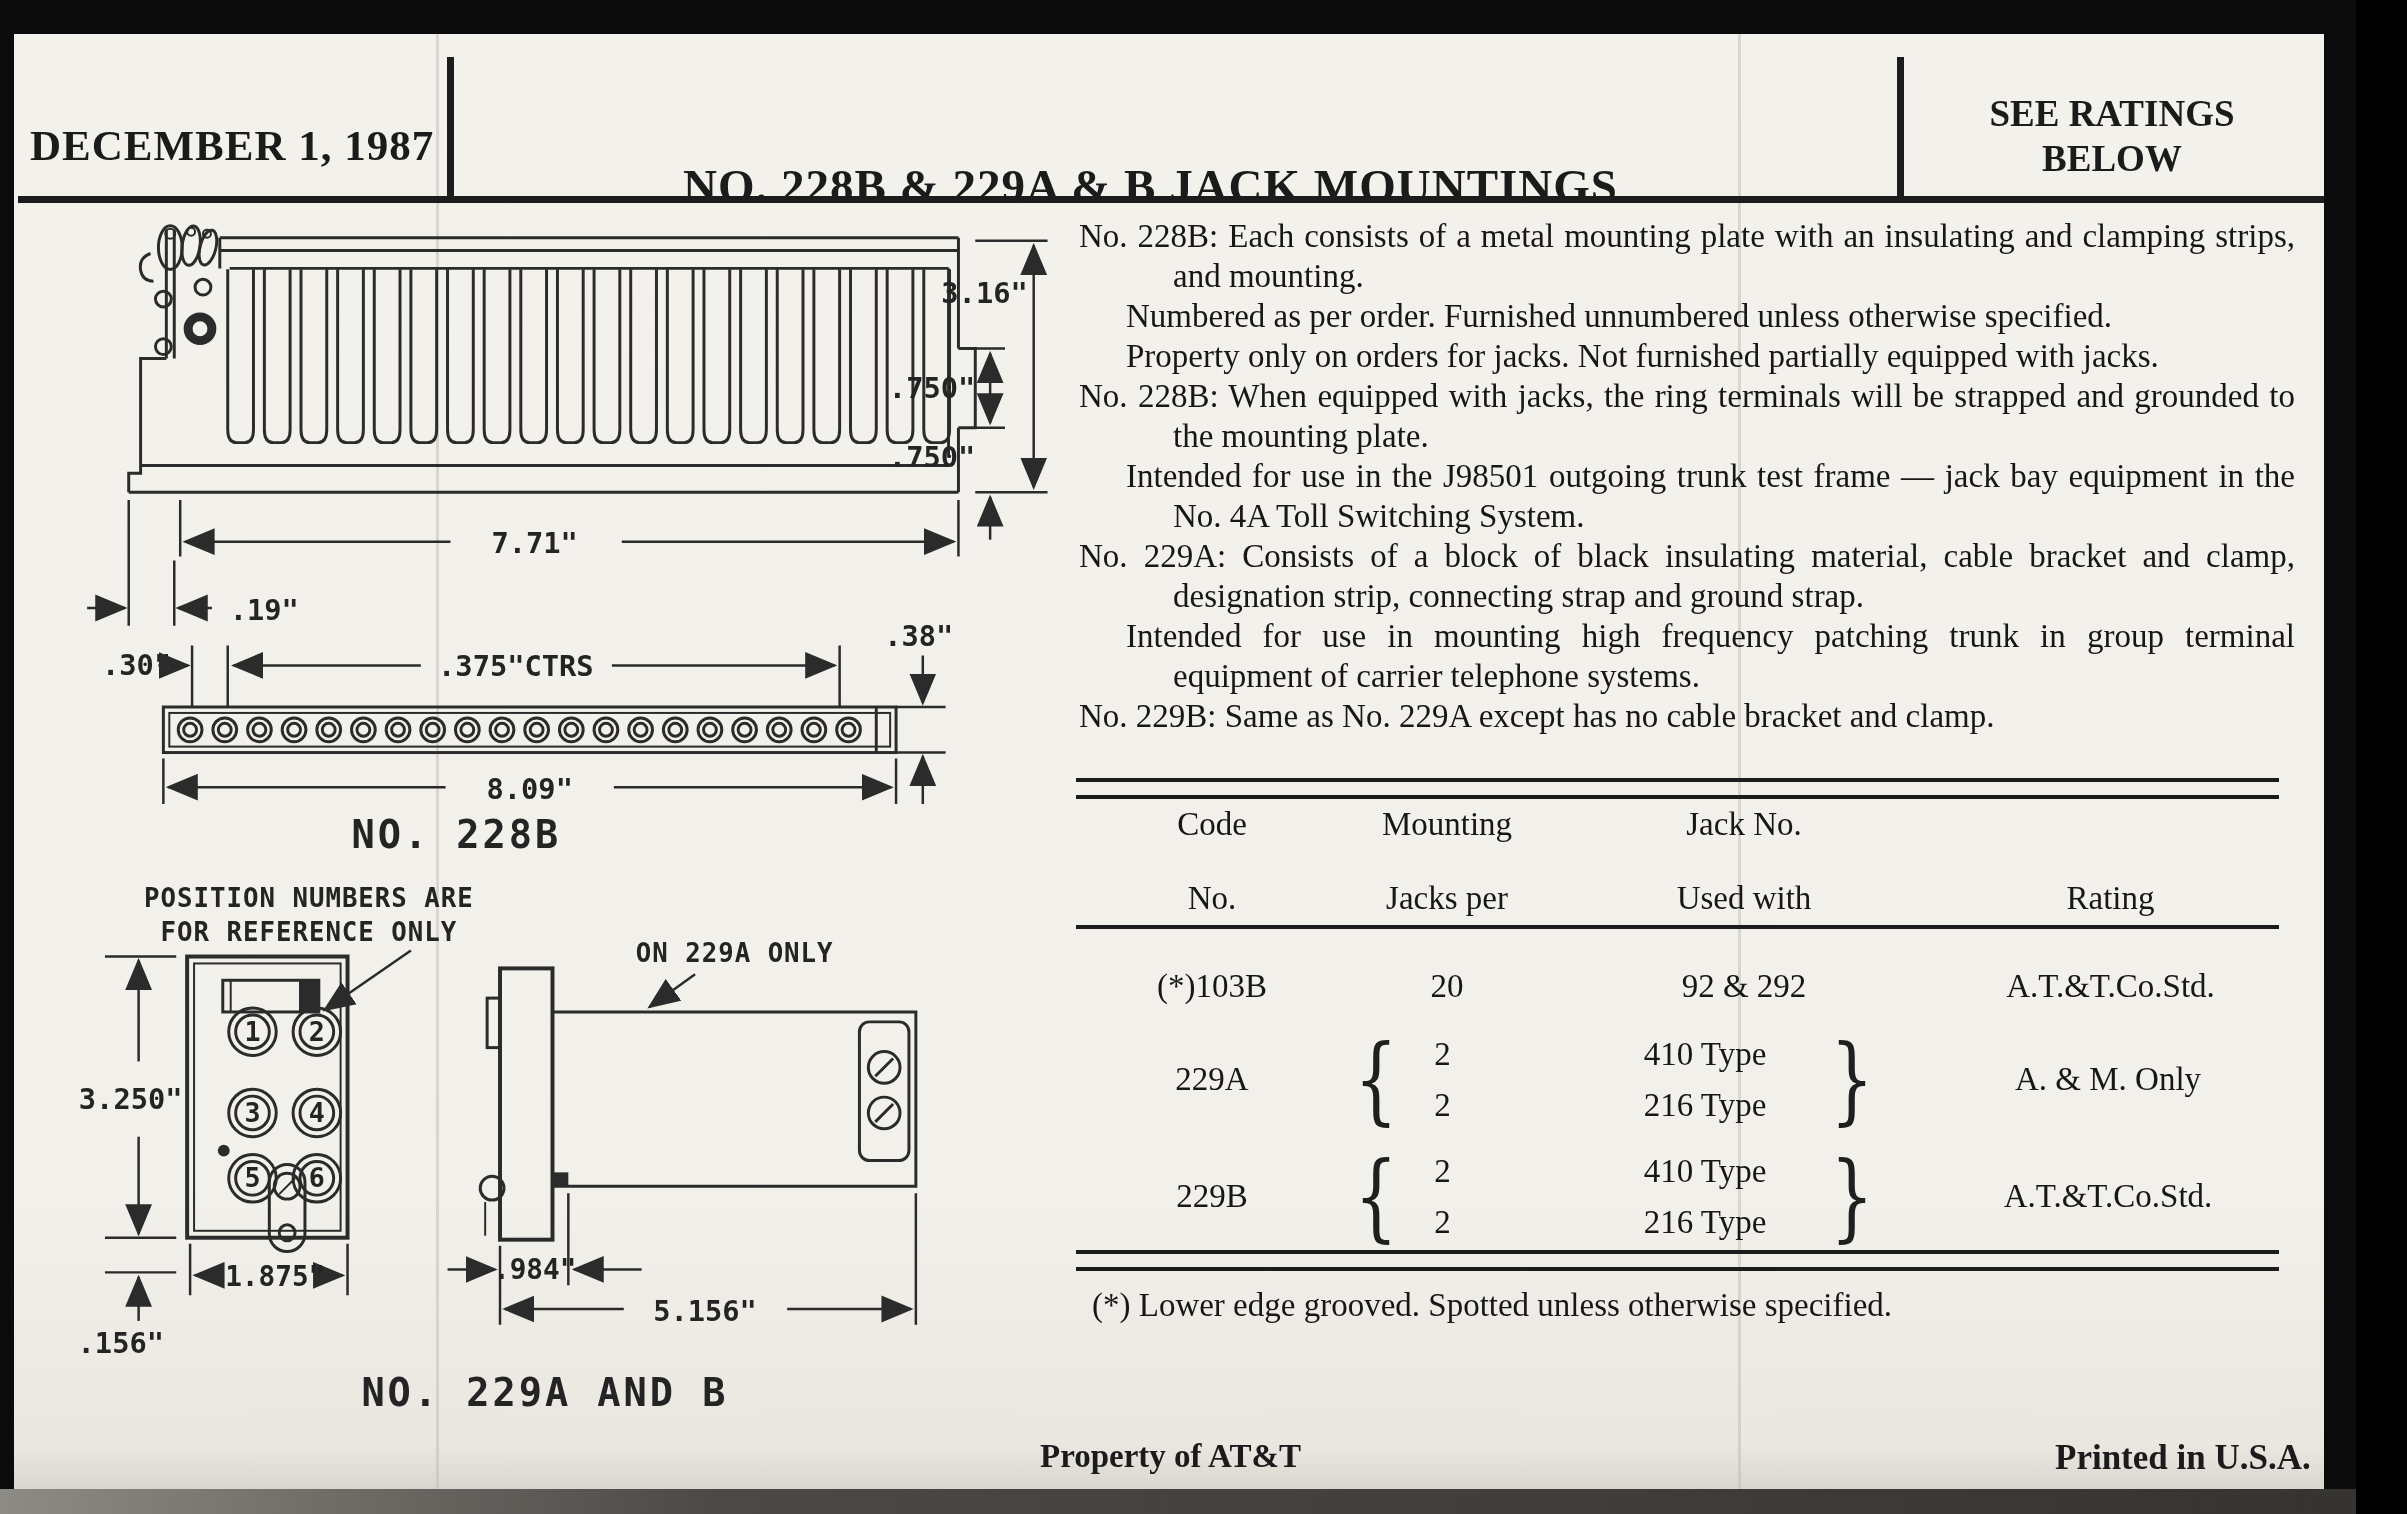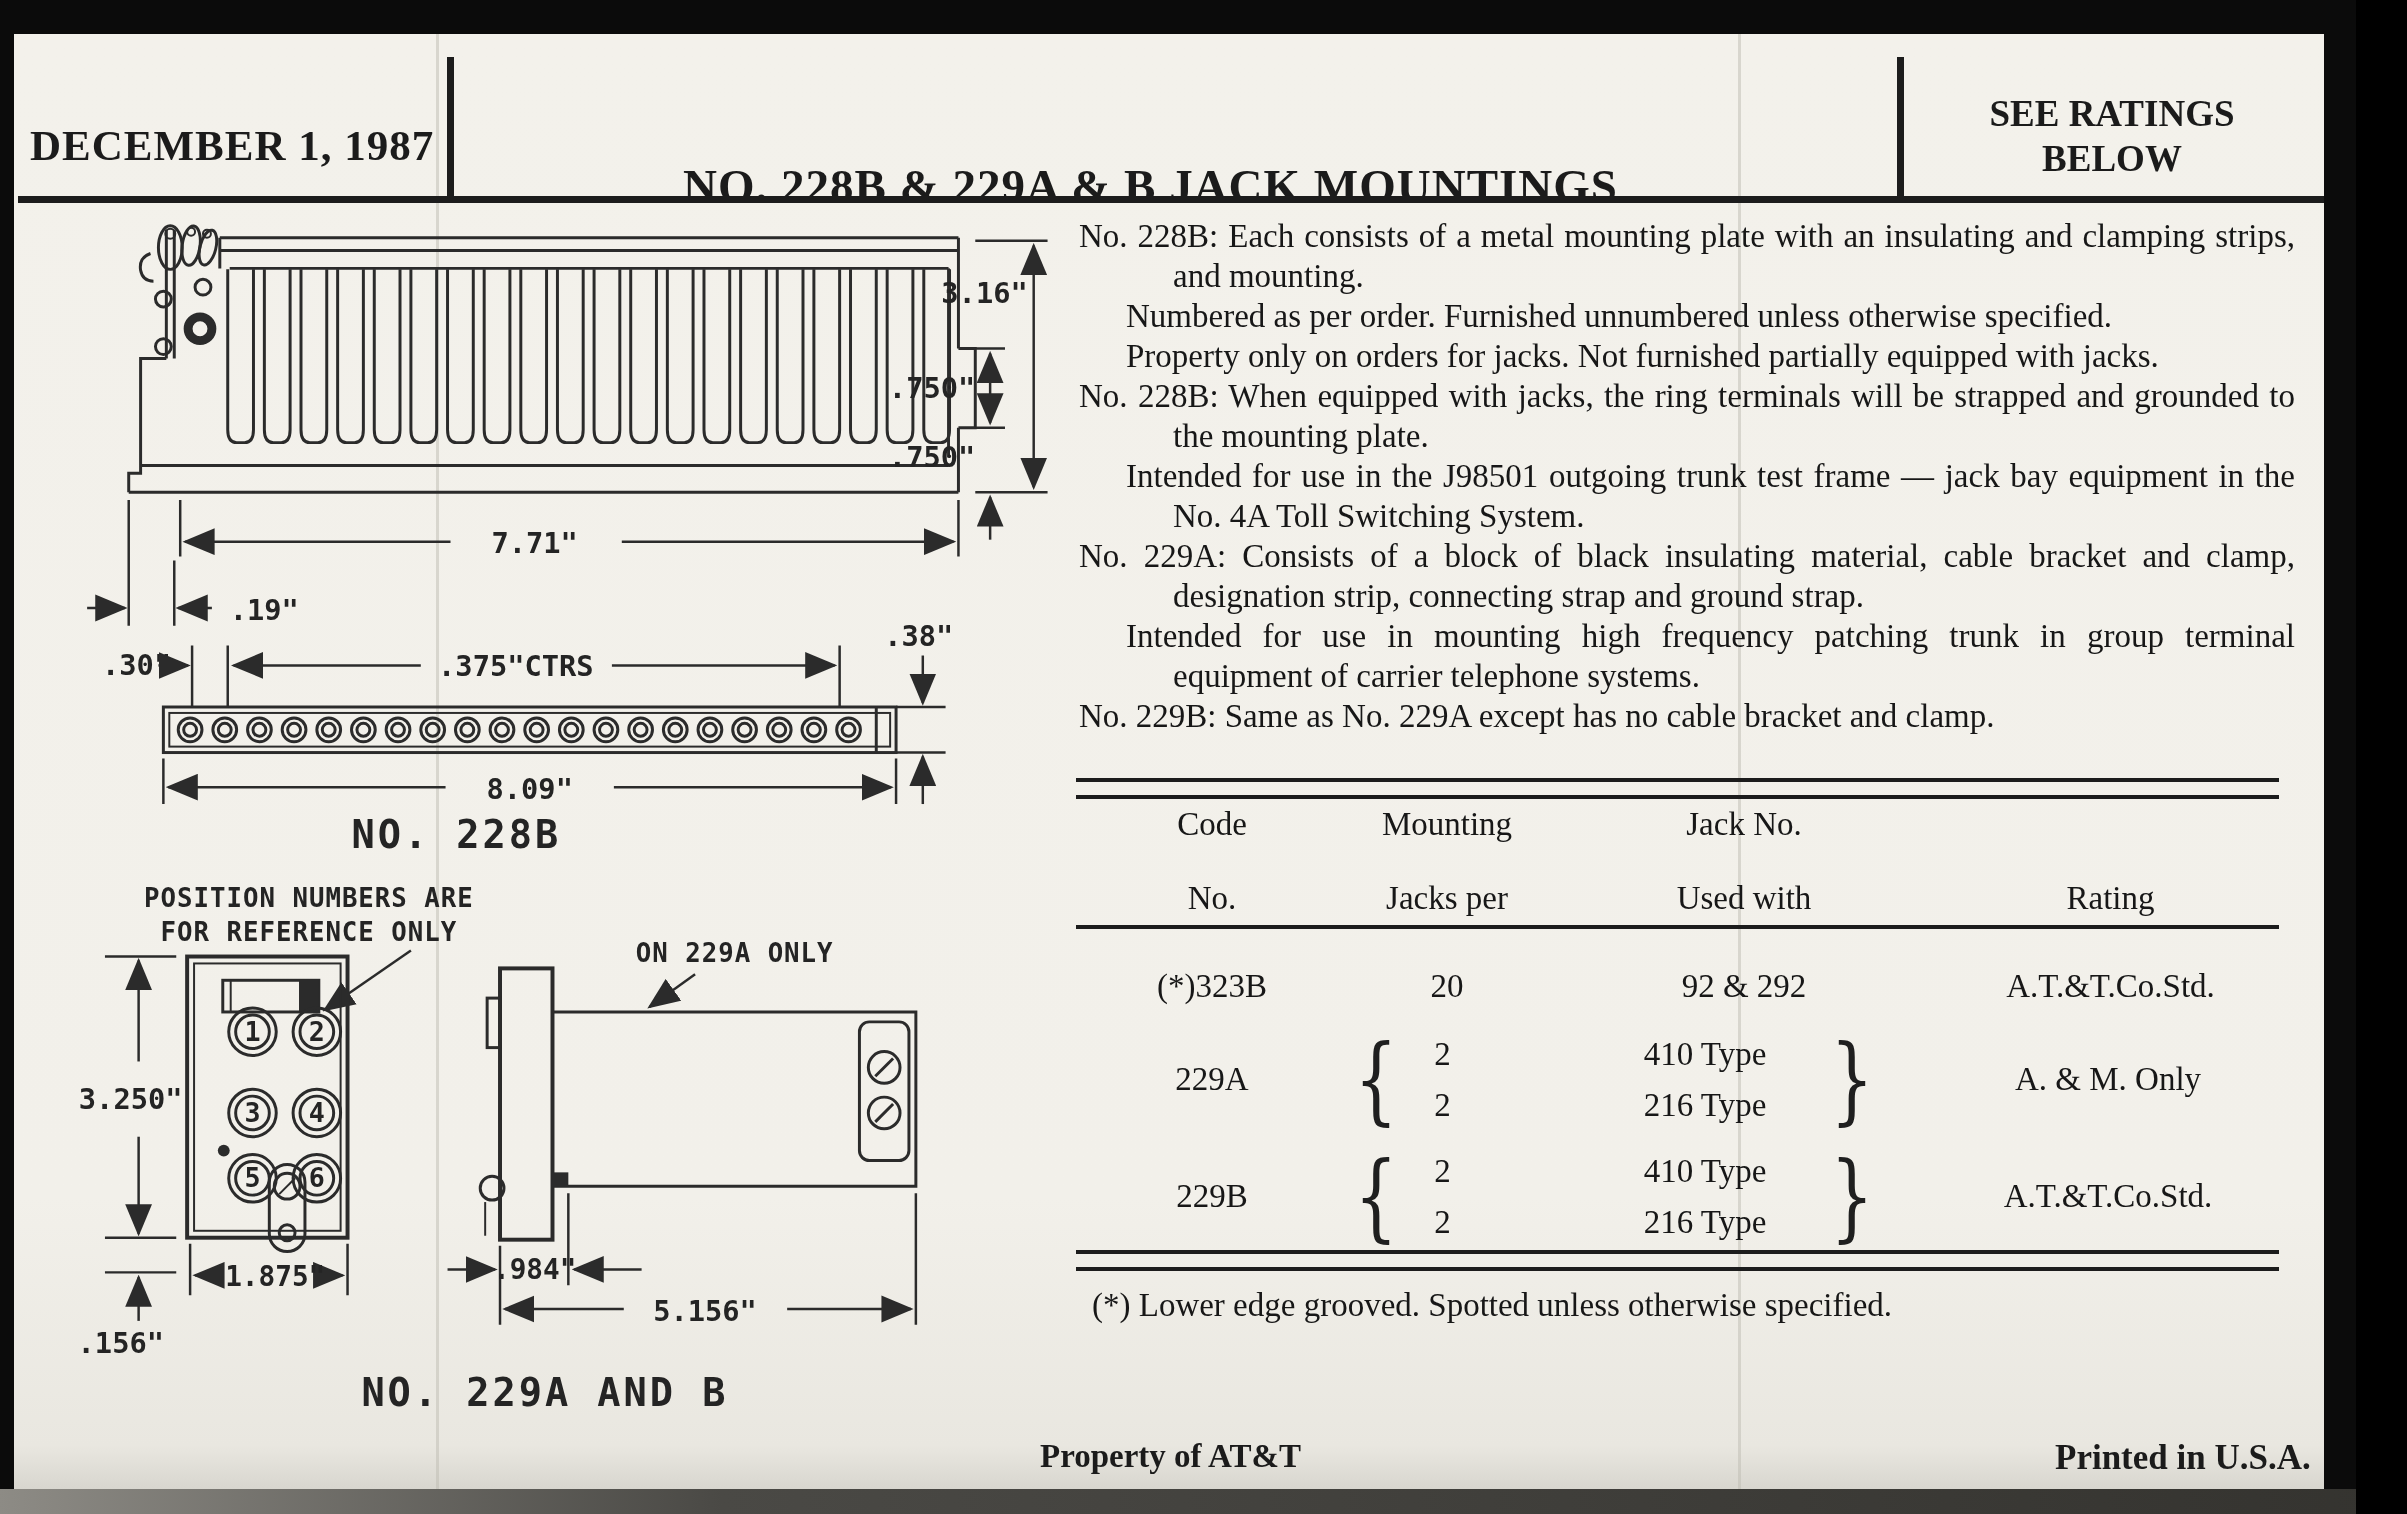--- a/index.html
+++ b/index.html
@@ -291,21 +291,21 @@
       <div class="c4"></div>
     </div>
     <div class="trow th2">
       <div class="c1">No.</div>
       <div class="c2">Jacks per</div>
       <div class="c3">Used with</div>
       <div class="c4">Rating</div>
     </div>
     <div class="srule"></div>
     <div class="trow row-plain">
-      <div class="c1">(*)323B</div>
+      <div class="c1">(*)103B</div>
       <div class="c2">20</div>
       <div class="c3">92 &amp; 292</div>
       <div class="c4">A.T.&amp;T.Co.Std.</div>
     </div>
     <div class="row-braced">
       <div class="c1">229A</div>
       <div class="rb-group">
         <div class="brace">{</div>
         <div class="rb-jacks">
           <div>2</div>

